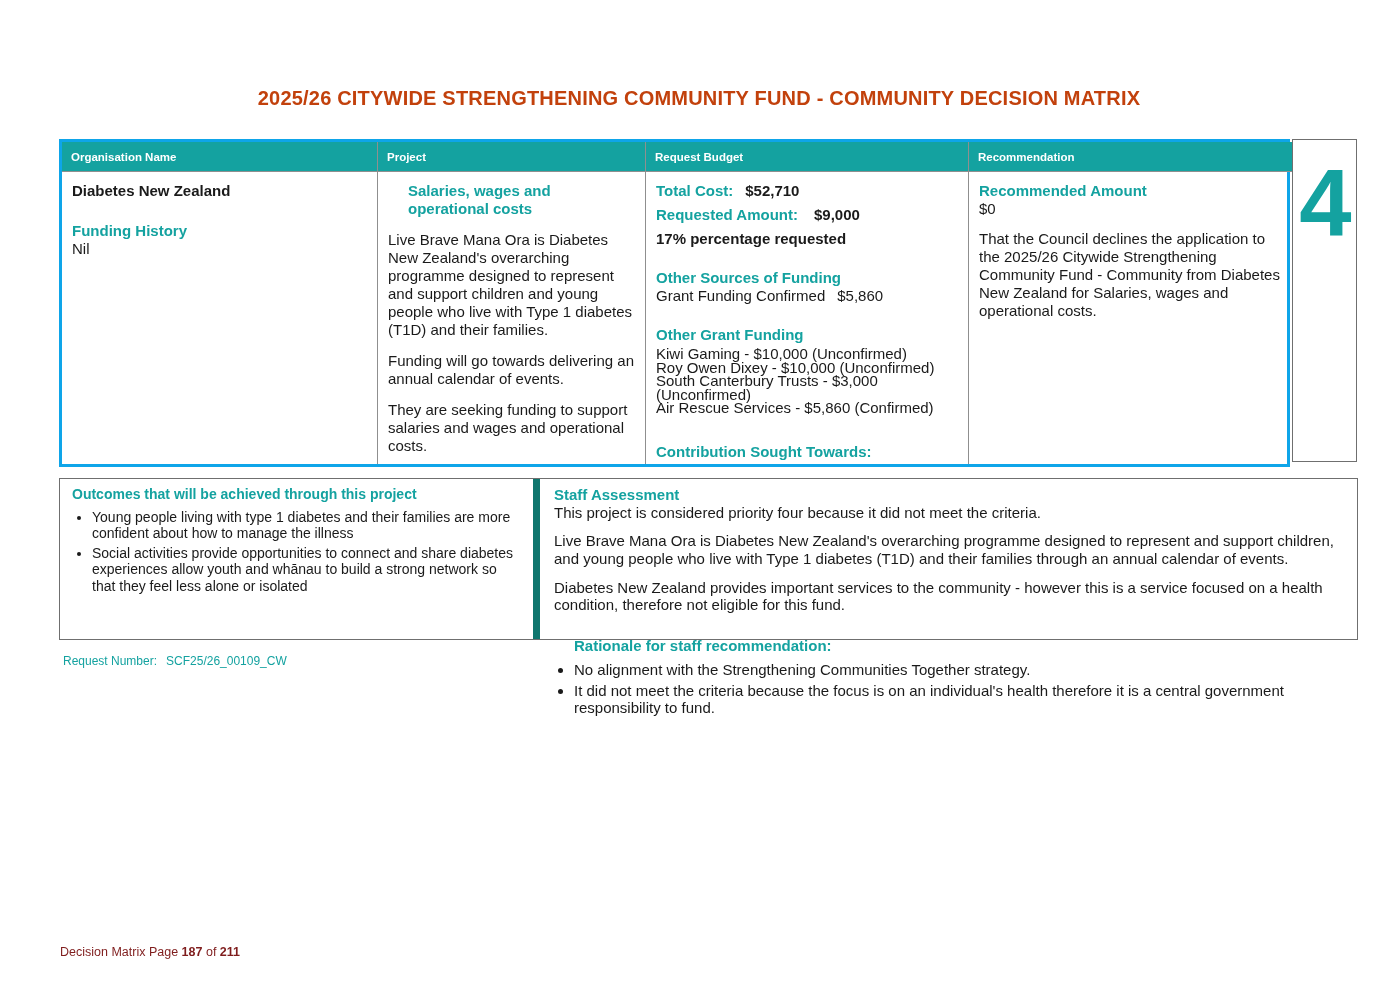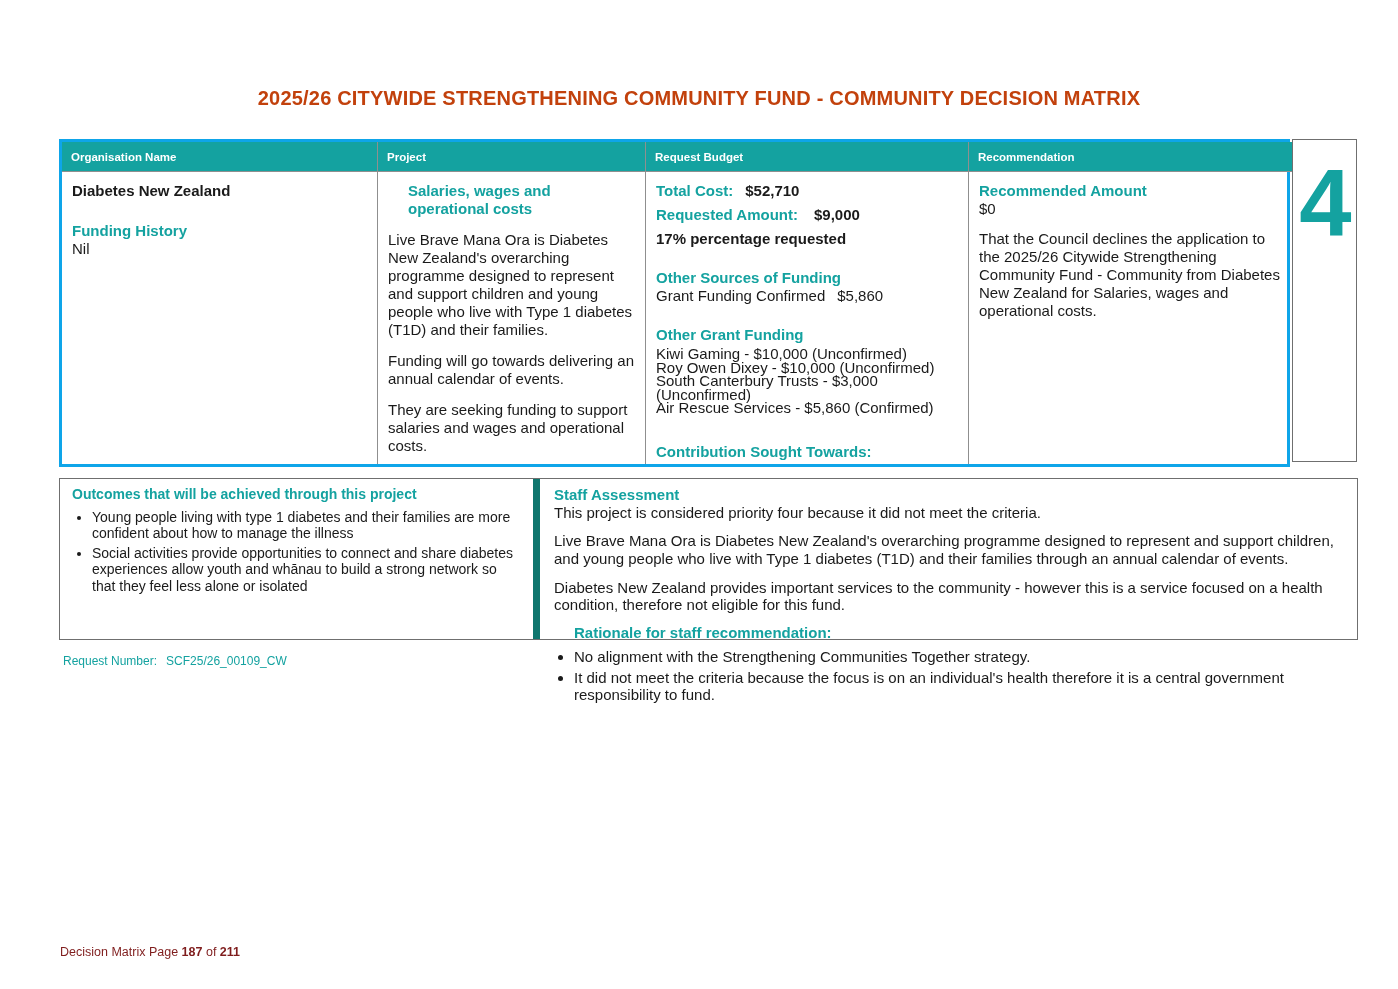--- a/index.html
+++ b/index.html
@@ -63,21 +63,21 @@
     box-sizing:border-box;border:1px solid #6f6f6f;display:flex;
   }
   .outcomes-cell{
     width:480px;box-sizing:border-box;border-right:7px solid #0f766e;
     padding:7px 12px;font-size:14px;line-height:1.18;
   }
   .staff-cell{flex:1;box-sizing:border-box;padding:7px 14px;font-size:15px;line-height:1.18;}
   ul.bullets{margin:6px 0 0 0;padding-left:20px;}
   ul.bullets li{margin-bottom:3px;}
   .staff-paras p{margin:11px 0 0 0;}
-  .rationale-label{margin-top:10px;padding-left:20px;}
+  .rationale-label{margin-top:23px;padding-left:20px;}
   
   .request-number{position:absolute;left:63px;top:654px;font-size:12px;font-weight:normal;color:#14A2A0;}
   .request-number .rn-value{margin-left:9px;}
   .page-footer{position:absolute;left:60px;top:945px;font-size:12.5px;color:#7f1d1d;}
 </style>
 </head>
 <body>
 
 <div class="page-title">2025/26 CITYWIDE STRENGTHENING COMMUNITY FUND - COMMUNITY DECISION MATRIX</div>
 

